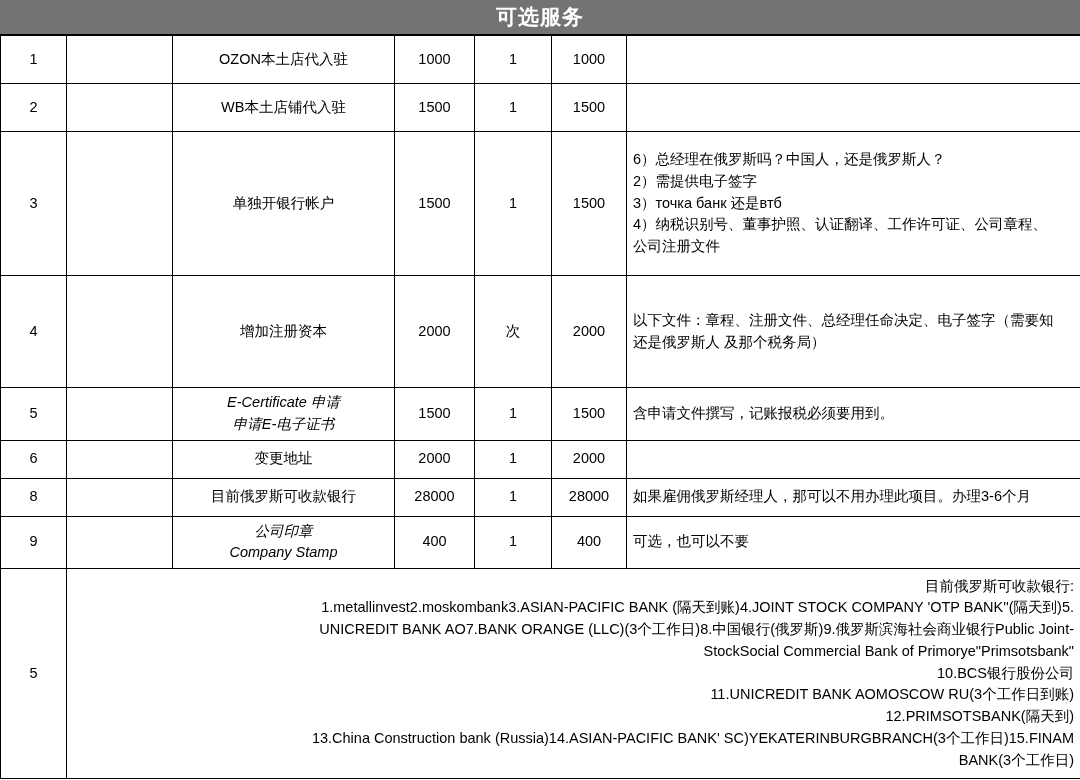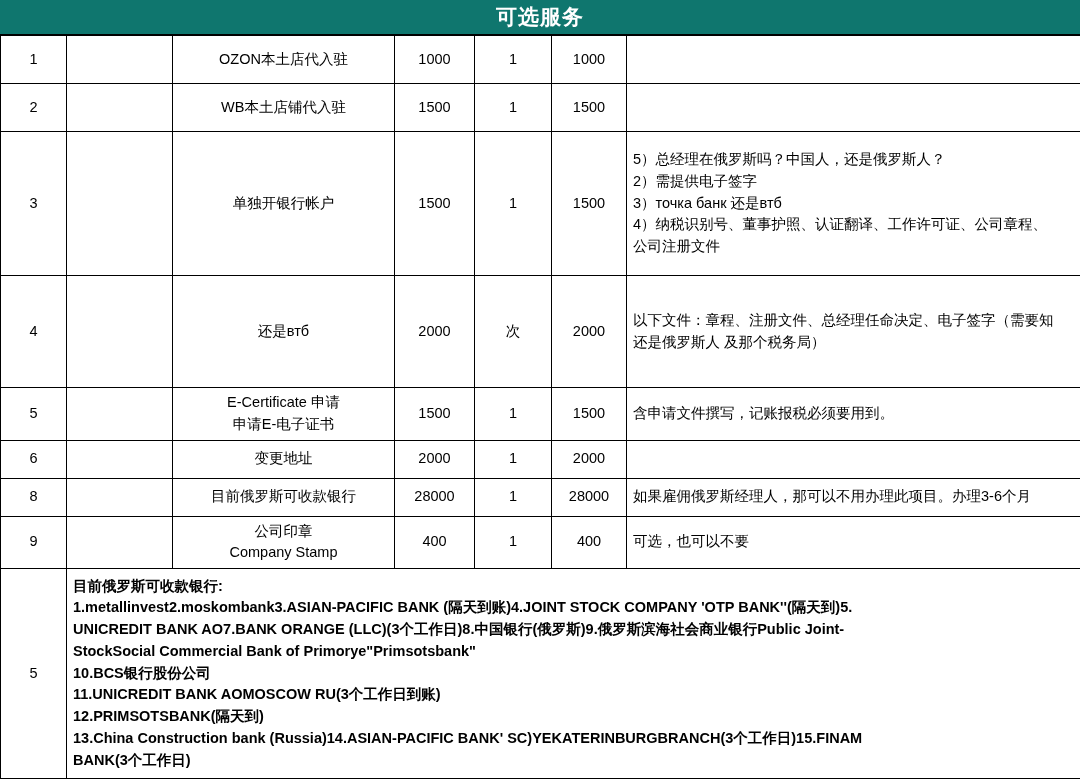--- a/index.html
+++ b/index.html
@@ -12,21 +12,21 @@
     height: 780px;
     font-family: "Liberation Sans", sans-serif;
     color: #000000;
     overflow: hidden;
   }
   .sheet {
     width: 1080px;
     box-sizing: border-box;
   }
   .title-bar {
-    background: #0f766e;
+    background: #737373;
     color: #ffffff;
     text-align: center;
     font-size: 21px;
     font-weight: bold;
     height: 34px;
     line-height: 34px;
     letter-spacing: 1px;
     border-bottom: 1px solid #000000;
   }
   table.grid {
@@ -50,29 +50,28 @@
   col.c-total  { width: 75px; }
   col.c-note   { width: 454px; }
 
   td.no    { text-align: center; }
   td.item  { text-align: center; margin-left: 19px; }
   td.price { text-align: center; }
   td.qty   { text-align: center; }
   td.total { text-align: center; }
   td.note  { text-align: left; vertical-align: middle; }
 
-  .two-line { line-height: 1.45; }
+  .two-line { line-height: 1.45; font-style: italic; }
 
   td.bank-block {
-    text-align: left;
+    text-align: right;
     vertical-align: top;
     padding: 6px 8px 8px 8px;
     font-size: 14.5px;
     line-height: 1.62;
-    font-weight: bold;
   }
   .row-tall-3 td { height: 144px; }
   .row-tall-4 td { height: 112px; }
   .row-h1 td { height: 48px; }
   .row-h2 td { height: 48px; }
   .row-5 td { height: 50px; }
   .row-6 td { height: 38px; }
   .row-8 td { height: 38px; }
   .row-9 td { height: 46px; }
   .row-11 td { height: 210px; }
@@ -117,32 +116,32 @@
       </tr>
 
       <tr class="row-tall-3">
         <td class="no">3</td>
         <td class="blank"></td>
         <td class="item">单独开银行帐户</td>
         <td class="price">1500</td>
         <td class="qty">1</td>
         <td class="total">1500</td>
         <td class="note">
-          <div>5）总经理在俄罗斯吗？中国人，还是俄罗斯人？</div>
+          <div>6）总经理在俄罗斯吗？中国人，还是俄罗斯人？</div>
           <div>2）需提供电子签字</div>
           <div>3）точка банк 还是втб</div>
           <div>4）纳税识别号、董事护照、认证翻译、工作许可证、公司章程、</div>
           <div>公司注册文件</div>
         </td>
       </tr>
 
       <tr class="row-tall-4">
         <td class="no">4</td>
         <td class="blank"></td>
-        <td class="item">还是втб</td>
+        <td class="item">增加注册资本</td>
         <td class="price">2000</td>
         <td class="qty">次</td>
         <td class="total">2000</td>
         <td class="note">
           <div>以下文件：章程、注册文件、总经理任命决定、电子签字（需要知</div>
           <div>还是俄罗斯人 及那个税务局）</div>
         </td>
       </tr>
 
       <tr class="row-5">

